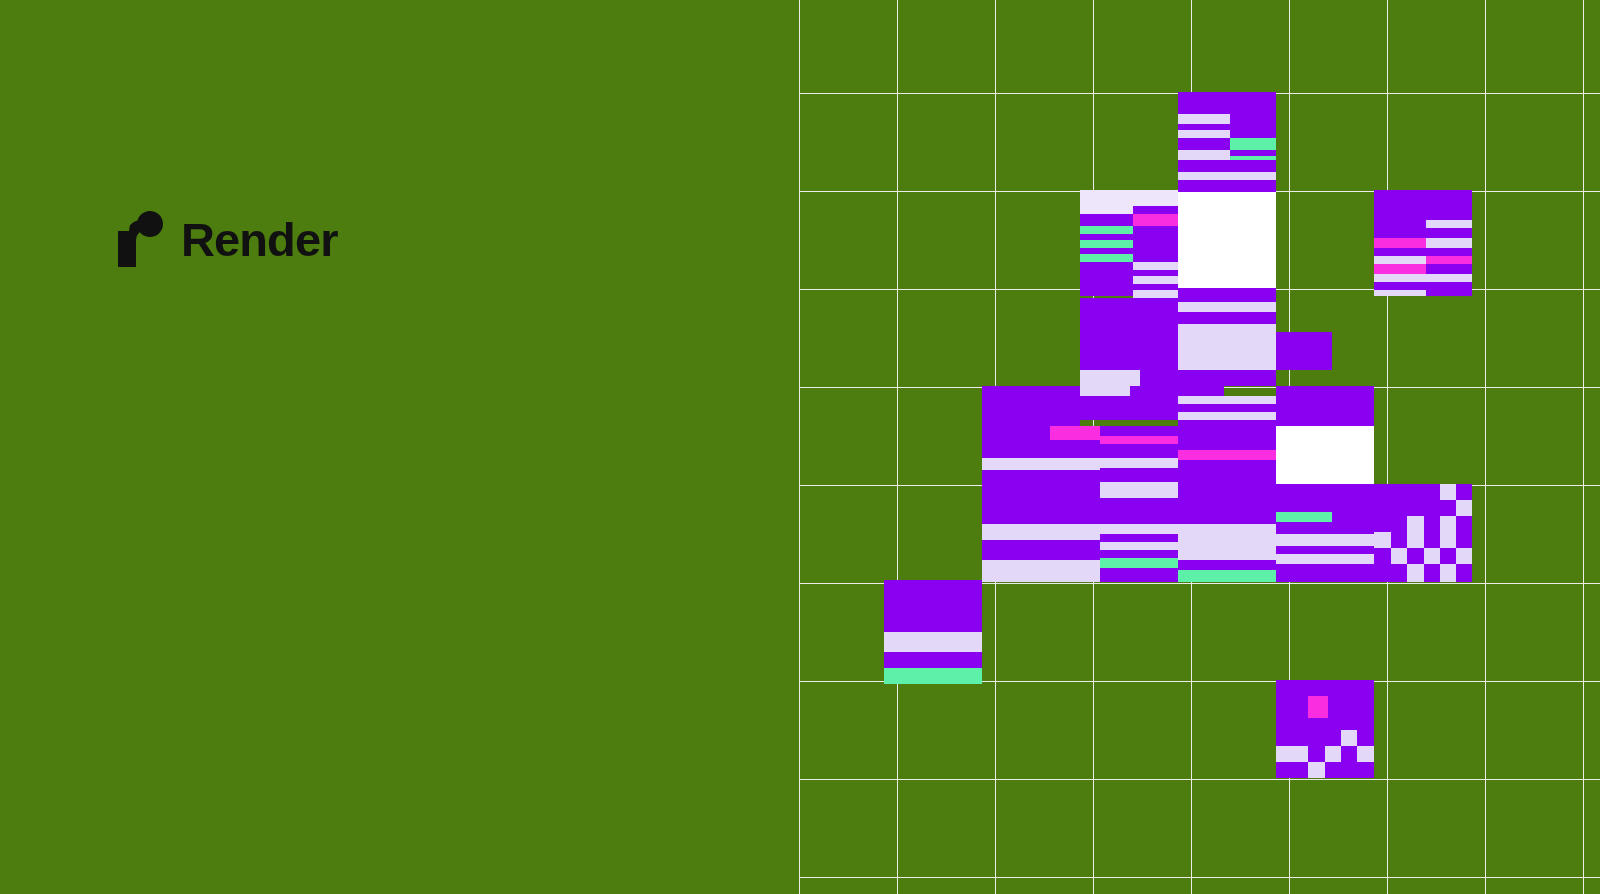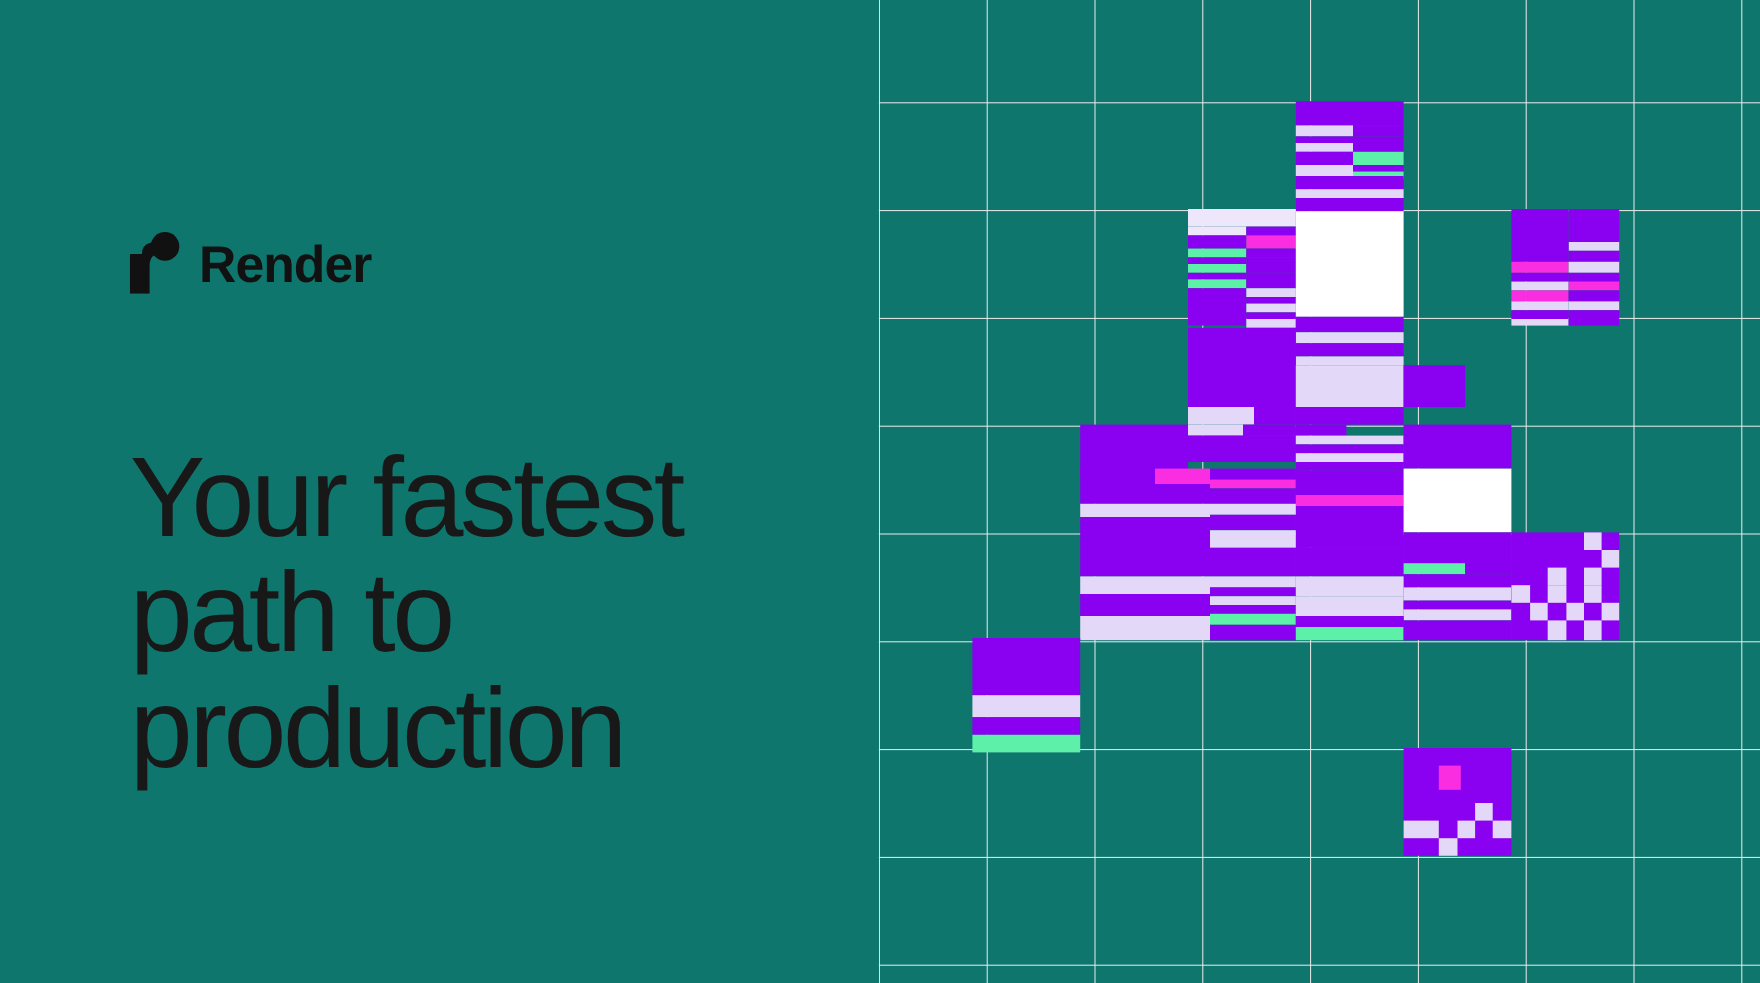--- a/index.html
+++ b/index.html
@@ -13,21 +13,21 @@
     height: 894px;
     overflow: hidden;
     font-family: "Liberation Sans", sans-serif;
     -webkit-font-smoothing: antialiased;
   }
 
   .page {
     position: relative;
     width: 1600px;
     height: 894px;
-    background: #0f766e;
+    background: #4d7c0f;
     overflow: hidden;
   }
 
   
   .left-pane {
     position: absolute;
     left: 0;
     top: 0;
     width: 790px;
     height: 894px;
@@ -111,23 +111,20 @@
   <div class="left-pane">
 
     <div class="brand">
       <svg class="brand-mark" viewBox="0 0 46 56" aria-hidden="true">
         <path d="M0 20 H11 Q11 12 18 10 Q26 8 29 6 L34 14 Q27 18 22 21 Q18 24 18 30 V56 H0 Z" fill="#111111"></path>
         <circle cx="32" cy="13" r="13" fill="#111111"></circle>
       </svg>
       <span class="brand-name">Render</span>
     </div>
 
-    <h1 class="headline">Your fastest
-path to
-production</h1>
 
   </div>
 
   <div class="art-pane">
     <div class="grid-layer"></div>
     <div class="mosaic" id="mosaic">
         <div class="px" style="left: 388px; top: 92px; width: 98px; height: 22px; background: rgb(138, 0, 240);"></div>
         <div class="px" style="left: 388px; top: 114px; width: 52px; height: 10px; background: rgb(227, 216, 247);"></div>
         <div class="px" style="left: 440px; top: 114px; width: 46px; height: 10px; background: rgb(138, 0, 240);"></div>
         <div class="px" style="left: 388px; top: 124px; width: 98px; height: 6px; background: rgb(138, 0, 240);"></div>

